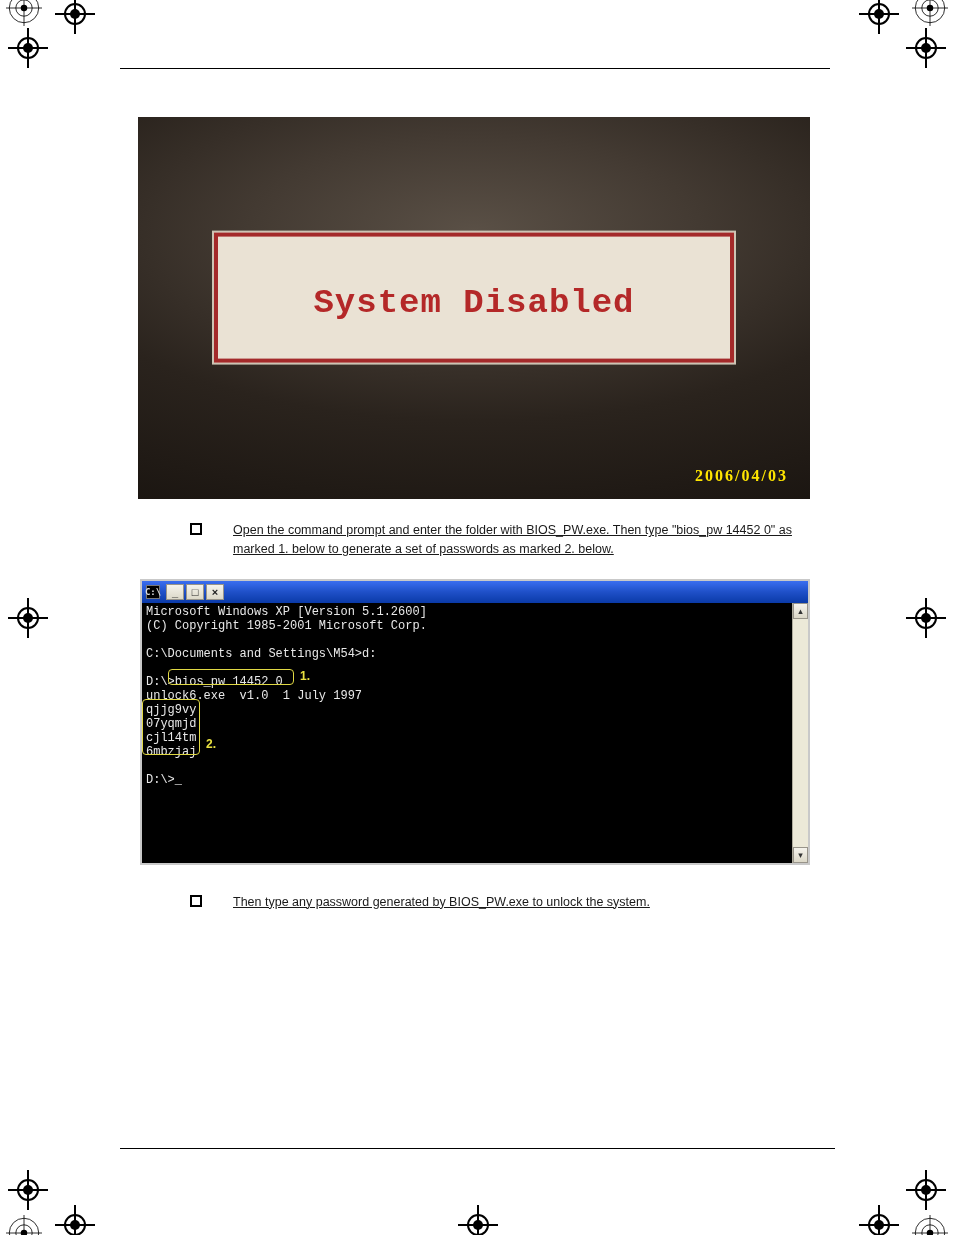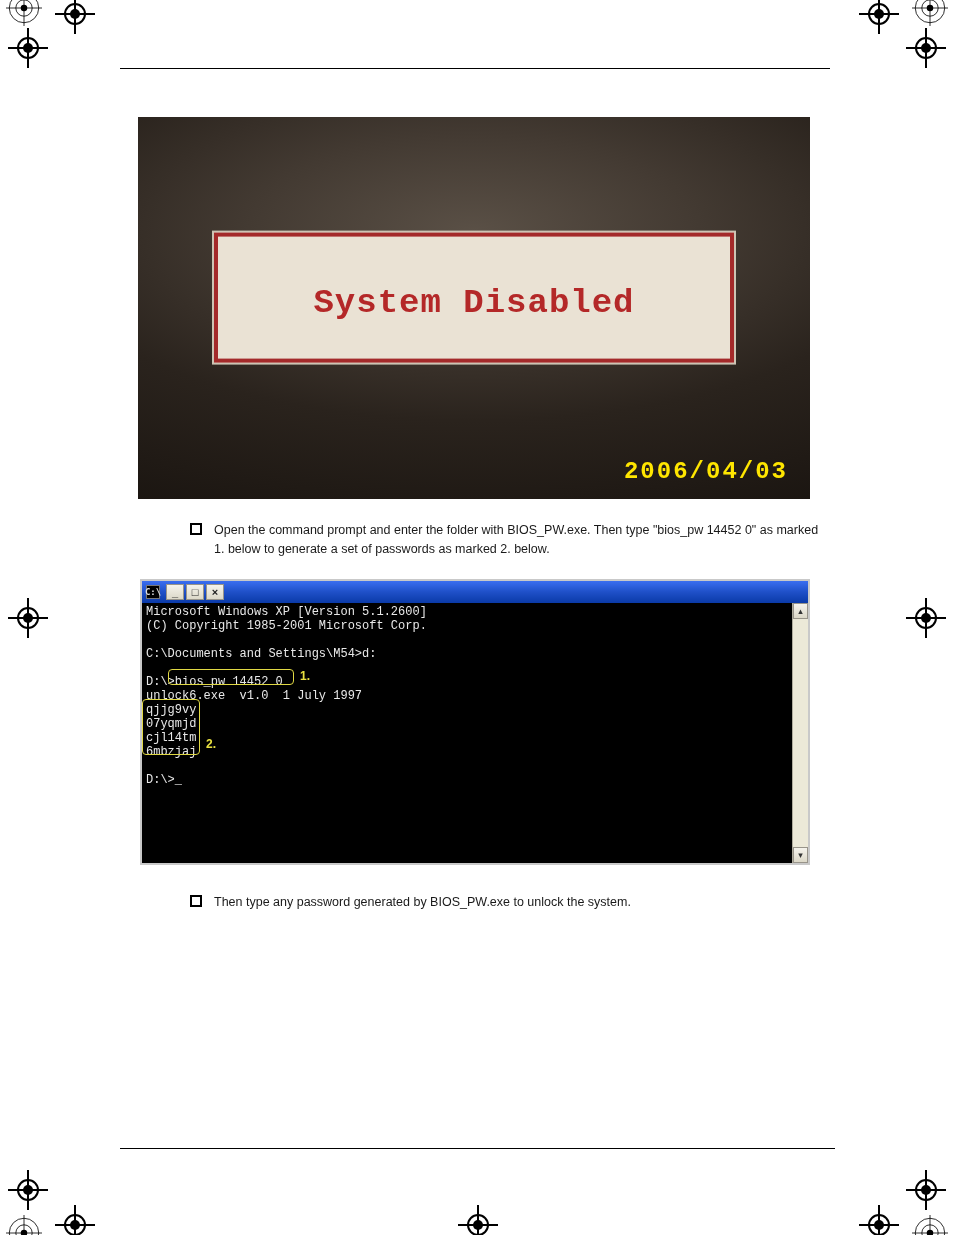--- a/index.html
+++ b/index.html
@@ -44,37 +44,38 @@
     font-size: 34px;
     color: #b42828;
     text-align: center;
     line-height: 1.15;
     letter-spacing: 1px;
     margin-top: 12px;
   }
   .photo1-date {
     position: absolute;
     right: 22px; bottom: 14px;
-    font-family: Liberation Mono, monospace;
-    font-size: 24px;
+    font-family: Liberation Serif, serif;
+    font-size: 16px;
     font-weight: bold;
     color: #ffe600;
     letter-spacing: 2px;
   }
   
   
   .bullet-row {
     display: flex;
     align-items: flex-start;
-    gap: 12px;
+    gap: 31px;
     margin-left: 70px;
     margin-top: 22px;
     font-size: 12.5px;
     color: #1a1a1a;
     line-height: 1.5;
+    text-decoration: underline;
   }
   .bullet-sq {
     width: 12px; height: 12px; flex: 0 0 12px;
     border: 2px solid #000;
     margin-top: 2px;
   }
   .bullet-text { flex: 1; }
   
   
   .cmd-outer {

